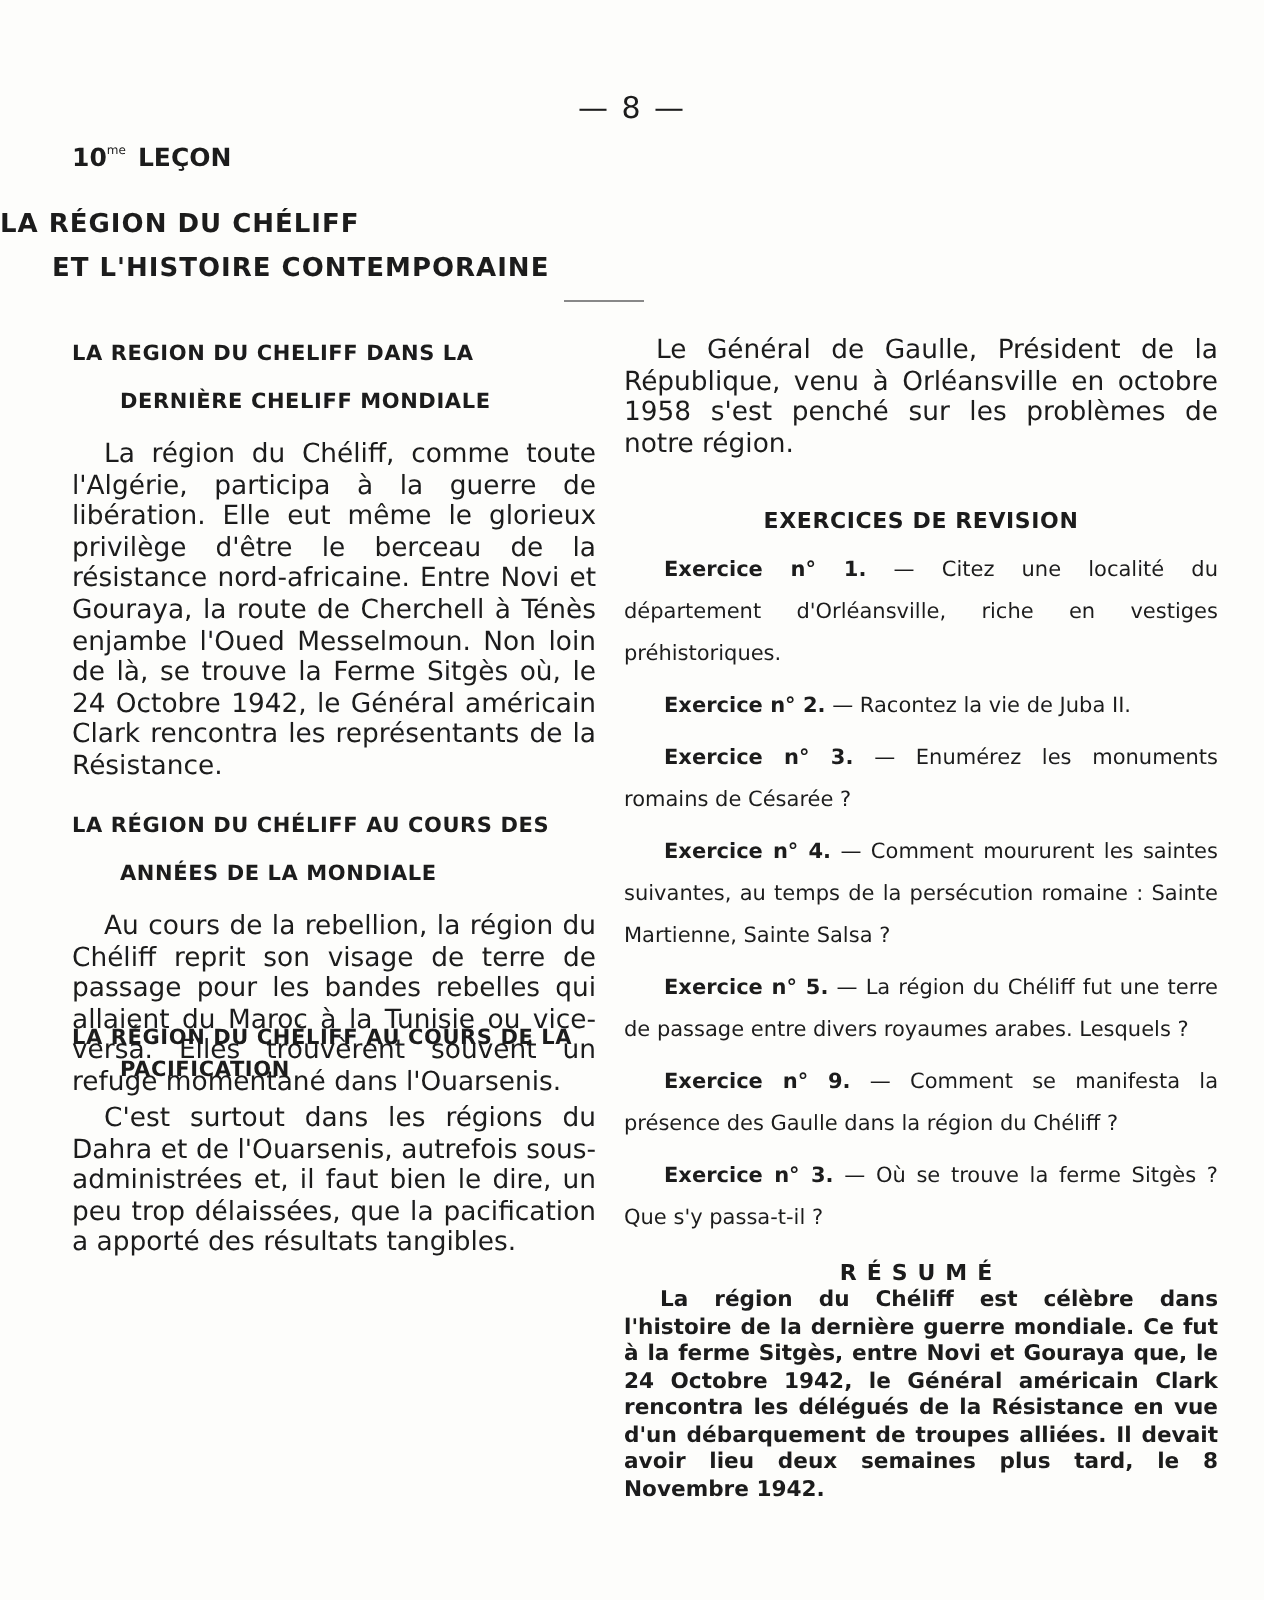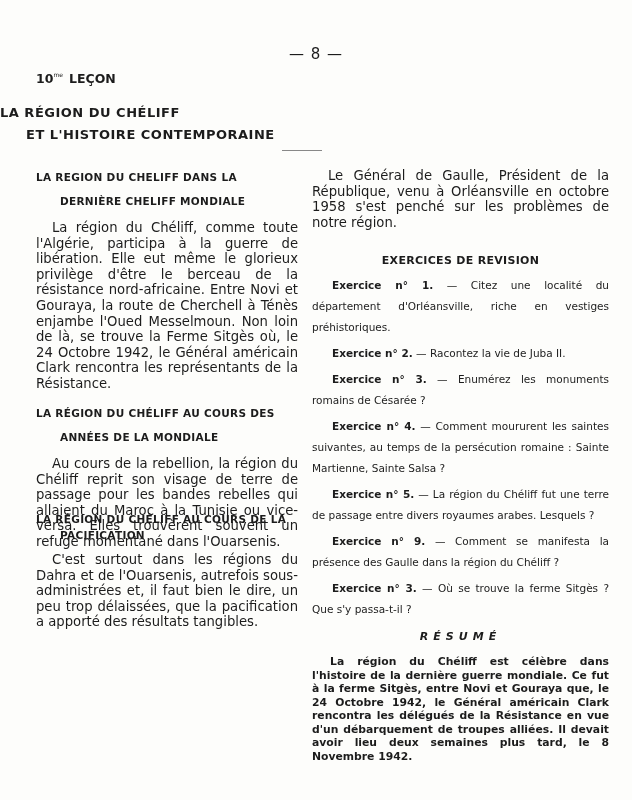--- a/index.html
+++ b/index.html
@@ -78,16 +78,16 @@
   <div>
     <div class="ex"><span class="indent"></span><b>Exercice n° 1.</b> <span>— Citez une localité du département d'Orléansville, riche en vestiges préhistoriques.</span></div>
     <div class="ex"><span class="indent"></span><b>Exercice n° 2.</b> <span>— Racontez la vie de Juba II.</span></div>
     <div class="ex"><span class="indent"></span><b>Exercice n° 3.</b> <span>— Enumérez les monuments romains de Césarée ?</span></div>
     <div class="ex"><span class="indent"></span><b>Exercice n° 4.</b> <span>— Comment moururent les saintes suivantes, au temps de la persécution romaine : Sainte Martienne, Sainte Salsa ?</span></div>
     <div class="ex"><span class="indent"></span><b>Exercice n° 5.</b> <span>— La région du Chéliff fut une terre de passage entre divers royaumes arabes. Lesquels ?</span></div>
     <div class="ex"><span class="indent"></span><b>Exercice n° 9.</b> <span>— Comment se manifesta la présence des Gaulle dans la région du Chéliff ?</span></div>
     <div class="ex"><span class="indent"></span><b>Exercice n° 3.</b> <span>— Où se trouve la ferme Sitgès ? Que s'y passa-t-il ?</span></div>
   </div>
 
-  <div class="center-head" id="resume-head" style="margin-top:10px; margin-bottom:12px;font-style:italic;">RÉSUMÉ</div>
+  <div class="center-head" id="resume-head" style="margin-top:10px; margin-bottom:0;">RÉSUMÉ</div>
 
   <div class="resume"><span class="indent"></span><span>La région du Chéliff est célèbre dans l'histoire de la dernière guerre mondiale. Ce fut à la ferme Sitgès, entre Novi et Gouraya que, le 24 Octobre 1942, le Général américain Clark rencontra les délégués de la Résistance en vue d'un débarquement de troupes alliées. Il devait avoir lieu deux semaines plus tard, le 8 Novembre 1942.</span></div>
 </div>
 
 </body></html>

